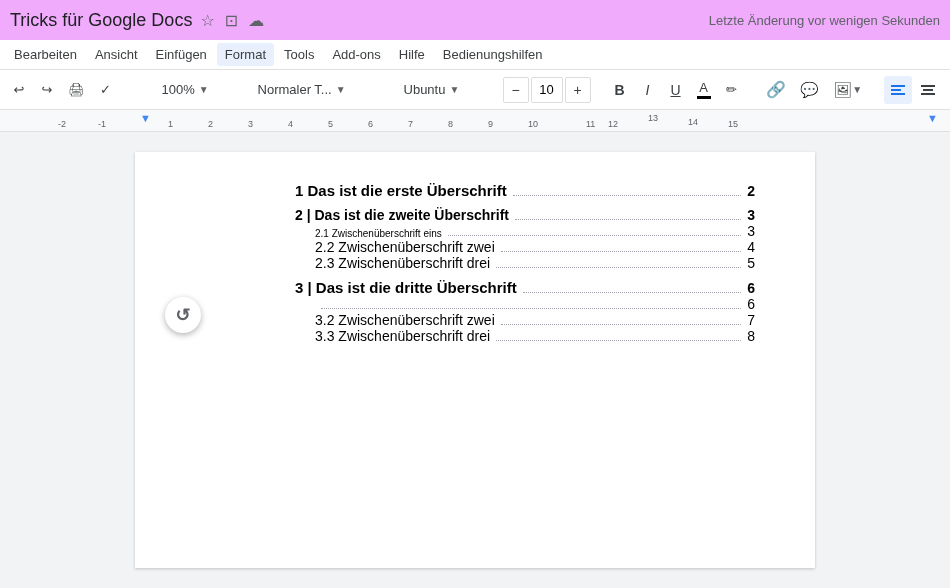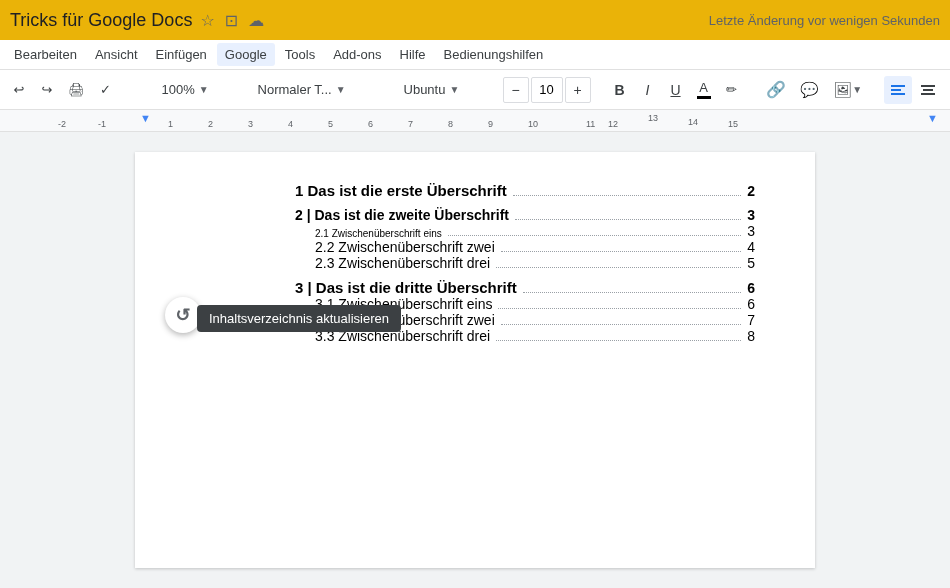--- a/index.html
+++ b/index.html
@@ -3,21 +3,21 @@
   <meta charset="utf-8">
   <style>
     * { box-sizing: border-box; margin: 0; padding: 0; }
     body { font-family: Arial, sans-serif; font-size: 13px; background: #f1f3f4; width: 950px; height: 588px; overflow: hidden; }
 
     
     .title-bar {
       display: flex;
       align-items: center;
       padding: 6px 10px;
-      background: #eab308;
+      background: #f0abfc;
       height: 40px;
       gap: 8px;
     }
     .title-text {
       font-size: 18px;
       color: #202124;
       font-weight: normal;
     }
     .title-icons {
       display: flex;
@@ -245,21 +245,21 @@
     <span style="cursor:pointer;">⊡</span>
     <span>☁</span>
   </div>
   <span class="save-status">Letzte Änderung vor wenigen Sekunden</span>
 </div>
 
 <div class="menu-bar">
   <span class="menu-item">Bearbeiten</span>
   <span class="menu-item">Ansicht</span>
   <span class="menu-item">Einfügen</span>
-  <span class="menu-item active">Google</span>
+  <span class="menu-item active">Format</span>
   <span class="menu-item">Tools</span>
   <span class="menu-item">Add-ons</span>
   <span class="menu-item">Hilfe</span>
   <span class="menu-item">Bedienungshilfen</span>
 </div>
 
 <div class="toolbar">
 
   <div class="toolbar-group">
     <button class="toolbar-btn" title="Rückgängig">↩</button>
@@ -367,23 +367,20 @@
   </div>
 </div>
 
 <div class="doc-area">
   <div class="page">
 
     <div class="tooltip-wrapper">
       <button class="refresh-btn">
         <span style="font-size:18px; font-weight:bold;">↺</span>
       </button>
-      <div class="tooltip-box">
-        <span>Inhaltsverzeichnis aktualisieren</span>
-      </div>
     </div>
 
     <div style="padding-left: 80px;">
 
       <div class="toc-section">
         <div class="toc-row-flex">
           <span class="toc-label" style="font-weight:bold; font-size:15px;">1 Das ist die erste Überschrift</span>
           <div class="toc-dots"></div>
           <span class="toc-page" style="font-weight:bold;">2</span>
         </div>
@@ -412,21 +409,20 @@
         </div>
       </div>
 
       <div class="toc-section">
         <div class="toc-row-flex">
           <span class="toc-label" style="font-weight:bold; font-size:15px;">3 | Das ist die dritte Überschrift</span>
           <div class="toc-dots"></div>
           <span class="toc-page" style="font-weight:bold;">6</span>
         </div>
         <div class="toc-row-flex" style="padding-left:20px;">
-          <span class="toc-label" style="font-size:14px;">3.1 Zwischenüberschrift eins</span>
           <div class="toc-dots"></div>
           <span class="toc-page">6</span>
         </div>
         <div class="toc-row-flex" style="padding-left:20px;">
           <span class="toc-label" style="font-size:14px;">3.2 Zwischenüberschrift zwei</span>
           <div class="toc-dots"></div>
           <span class="toc-page">7</span>
         </div>
         <div class="toc-row-flex" style="padding-left:20px;">
           <span class="toc-label" style="font-size:14px;">3.3 Zwischenüberschrift drei</span>

